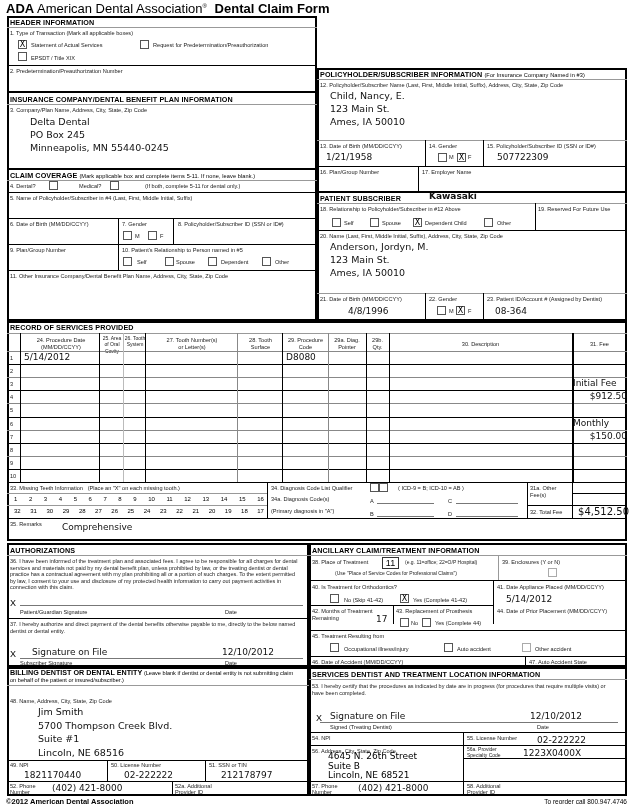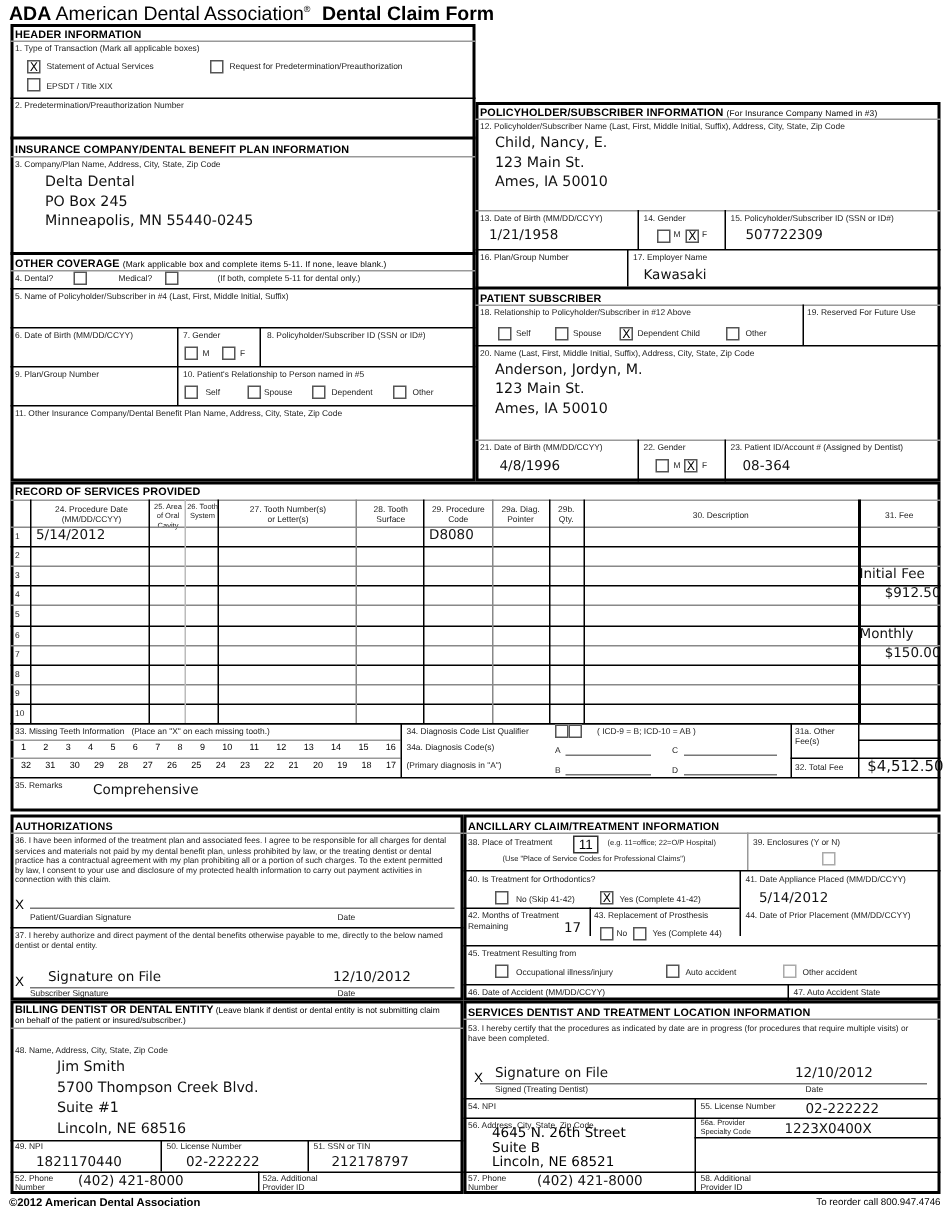--- a/index.html
+++ b/index.html
@@ -44,21 +44,21 @@
 <div class="abs sec" style="left:10px;top:95px;">INSURANCE COMPANY/DENTAL BENEFIT PLAN INFORMATION</div>
 <div class="hlg" style="left:7px;top:104px;width:310px;"></div>
 <div class="abs lbl" style="left:10px;top:107px;">3. Company/Plan Name, Address, City, State, Zip Code</div>
 <div class="abs valb" style="left:30px;top:115px;">
   <div>Delta Dental</div>
   <div>PO Box 245</div>
   <div>Minneapolis, MN  55440-0245</div>
 </div>
 <div class="hl" style="left:7px;top:168px;width:310px;border-top-width:2px;"></div>
 
-<div class="abs sec" style="left:10px;top:171px;"><span>OTHER COVERAGE</span> <small>(Mark applicable box and complete items 5-11. If none, leave blank.)</small></div>
+<div class="abs sec" style="left:10px;top:171px;"><span>CLAIM COVERAGE</span> <small>(Mark applicable box and complete items 5-11. If none, leave blank.)</small></div>
 <div class="hlg" style="left:7px;top:180px;width:310px;"></div>
 <div class="abs lbl" style="left:10px;top:183px;">4. Dental?</div>
 <div class="cb" style="left:49px;top:181px;"></div>
 <div class="abs lbl" style="left:79px;top:183px;">Medical?</div>
 <div class="cb" style="left:110px;top:181px;"></div>
 <div class="abs lbl" style="left:145px;top:183px;">(If both, complete 5-11 for dental only.)</div>
 <div class="hl" style="left:7px;top:192px;width:310px;"></div>
 <div class="abs lbl" style="left:10px;top:195px;">5. Name of Policyholder/Subscriber in #4 (Last, First, Middle Initial, Suffix)</div>
 <div class="hl" style="left:7px;top:218px;width:310px;"></div>
 <div class="abs lbl" style="left:10px;top:221px;">6. Date of Birth (MM/DD/CCYY)</div>
@@ -102,21 +102,21 @@
 <div class="abs lbl" style="left:449px;top:154px;">M</div>
 <div class="cb" style="left:457px;top:153px;">X</div>
 <div class="abs lbl" style="left:468px;top:154px;">F</div>
 <div class="vl" style="left:483px;top:140px;height:26px;"></div>
 <div class="abs lbl" style="left:487px;top:143px;">15. Policyholder/Subscriber ID (SSN or ID#)</div>
 <div class="abs val" style="left:497px;top:152px;">507722309</div>
 <div class="hl" style="left:317px;top:166px;width:310px;"></div>
 <div class="abs lbl" style="left:320px;top:169px;">16. Plan/Group Number</div>
 <div class="vl" style="left:418px;top:166px;height:25px;"></div>
 <div class="abs lbl" style="left:422px;top:169px;">17. Employer Name</div>
-<div class="abs val" style="left:429px;top:179px;">Kawasaki</div>
+<div class="abs val" style="left:429px;top:191px;font-weight:bold;">Kawasaki</div>
 <div class="hl" style="left:317px;top:191px;width:310px;border-top-width:2px;"></div>
 
 <div class="abs sec" style="left:320px;top:194px;">PATIENT SUBSCRIBER</div>
 <div class="hlg" style="left:317px;top:203px;width:310px;"></div>
 <div class="abs lbl" style="left:320px;top:206px;">18. Relationship to Policyholder/Subscriber in #12 Above</div>
 <div class="cb" style="left:332px;top:218px;"></div>
 <div class="abs lbl" style="left:344px;top:220px;">Self</div>
 <div class="cb" style="left:370px;top:218px;"></div>
 <div class="abs lbl" style="left:382px;top:220px;">Spouse</div>
 <div class="cb" style="left:413px;top:218px;">X</div>
@@ -127,21 +127,21 @@
 <div class="abs lbl" style="left:538px;top:206px;width:80px;">19. Reserved For Future Use</div>
 <div class="hl" style="left:317px;top:230px;width:310px;"></div>
 <div class="abs lbl" style="left:320px;top:233px;">20. Name (Last, First, Middle Initial, Suffix), Address, City, State, Zip Code</div>
 <div class="abs valb" style="left:330px;top:240px;">
   <div>Anderson, Jordyn, M.</div>
   <div>123 Main St.</div>
   <div>Ames, IA  50010</div>
 </div>
 <div class="hlg" style="left:317px;top:293px;width:310px;"></div>
 <div class="abs lbl" style="left:320px;top:296px;">21. Date of Birth (MM/DD/CCYY)</div>
-<div class="abs val" style="left:333px;top:306px;">4/8/1996</div>
+<div class="abs val" style="left:348px;top:306px;">4/8/1996</div>
 <div class="vl" style="left:425px;top:293px;height:28px;"></div>
 <div class="abs lbl" style="left:429px;top:296px;">22. Gender</div>
 <div class="cb" style="left:437px;top:306px;"></div>
 <div class="abs lbl" style="left:449px;top:308px;">M</div>
 <div class="cb" style="left:456px;top:306px;">X</div>
 <div class="abs lbl" style="left:468px;top:308px;">F</div>
 <div class="vl" style="left:483px;top:293px;height:28px;"></div>
 <div class="abs lbl" style="left:487px;top:296px;">23. Patient ID/Account # (Assigned by Dentist)</div>
 <div class="abs val" style="left:495px;top:306px;">08-364</div>
 

